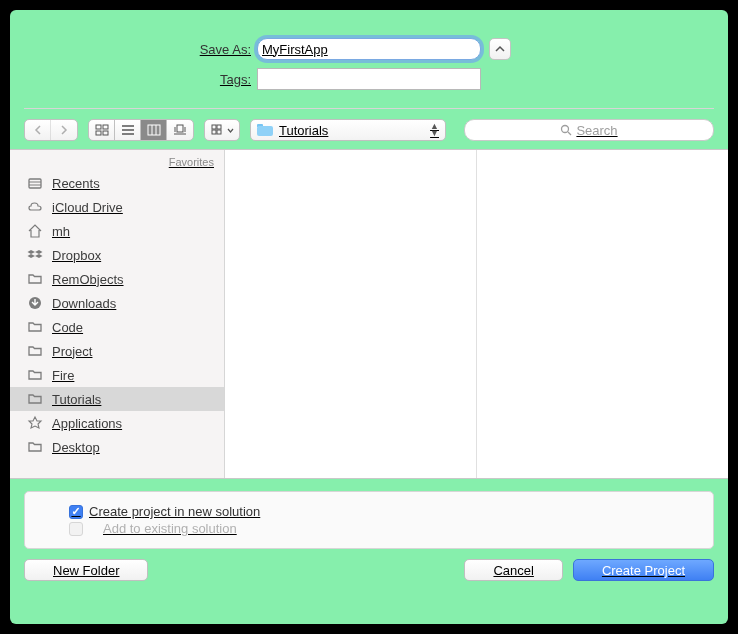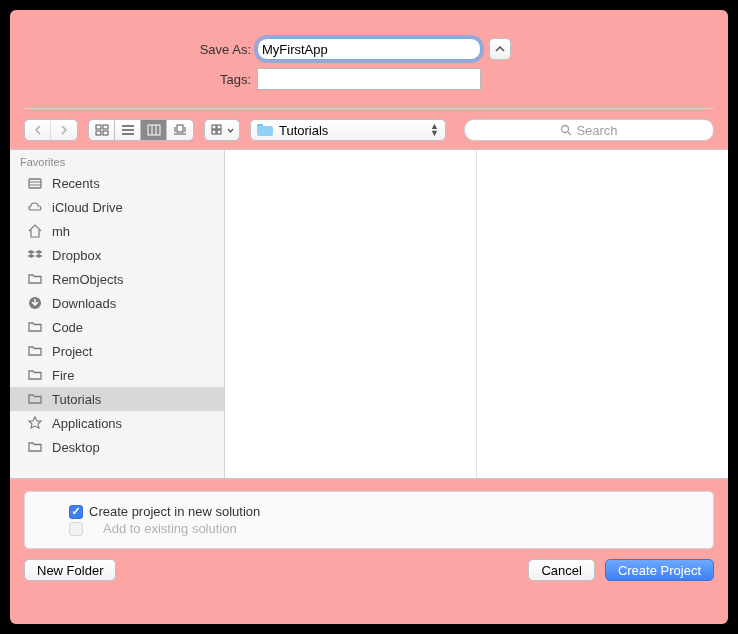--- a/index.html
+++ b/index.html
@@ -1,17 +1,17 @@
 <!DOCTYPE html>
 <html><head>
 <meta charset="utf-8">
 <style>
   * { box-sizing: border-box; margin: 0; padding: 0; font-family: -apple-system, "Helvetica Neue", Arial, sans-serif; }
   body { background: #000; display: flex; align-items: center; justify-content: center; width: 738px; height: 634px; }
-  .window { width: 718px; height: 614px; background: #fca5a5; border-radius: 6px; box-shadow: 0 10px 40px rgba(0,0,0,.5); overflow: hidden; display: flex; flex-direction: column; }
+  .window { width: 718px; height: 614px; background: #86efac; border-radius: 6px; box-shadow: 0 10px 40px rgba(0,0,0,.5); overflow: hidden; display: flex; flex-direction: column; text-decoration: underline; }
   .top-form { padding: 28px 0 10px 0; }
   .form-row { display: flex; align-items: center; margin-bottom: 8px; justify-content: center; }
   .form-label { width: 230px; text-align: right; padding-right: 6px; font-size: 13px; color: #333; }
   .form-input { width: 224px; height: 22px; border: 1px solid #b8b8b8; background: #fff; font-size: 13px; padding: 0 4px; border-radius: 0; }
   .form-input.save-as { box-shadow: 0 0 0 3px rgba(112,168,236,.7); border-color: #7aa9e2; border-radius: 10px; }
   .after-input { width: 230px; padding-left: 8px; }
   .expand-btn { width: 22px; height: 22px; border: 1px solid #c3c3c3; border-radius: 5px; background: linear-gradient(#ffffff,#f1f1f1); display: inline-flex; align-items: center; justify-content: center; cursor: pointer; }
   .divider { height: 1px; background: #d6d6d6; margin: 0 14px 4px 14px; }
   .toolbar { display: flex; align-items: center; padding: 6px 14px 8px 14px; gap: 10px; }
   .seg { display: inline-flex; border: 1px solid #c0c0c0; border-radius: 5px; overflow: hidden; background: linear-gradient(#fff,#f2f2f2); height: 22px; }
@@ -23,36 +23,36 @@
   .seg-wide .seg-btn { width: 26px; }
   .path-popup { flex: 0 0 auto; display: flex; align-items: center; border: 1px solid #c0c0c0; border-radius: 5px; background: linear-gradient(#fff,#f3f3f3); height: 22px; padding: 0 6px; min-width: 196px; cursor: pointer; }
   .folder-mini { width: 16px; height: 12px; position: relative; margin-right: 6px; }
   .folder-mini::before { content: ""; position: absolute; top: 0; left: 0; width: 6px; height: 3px; background: #77c4f2; border-radius: 1px 1px 0 0; }
   .folder-mini::after { content: ""; position: absolute; top: 2px; left: 0; right: 0; bottom: 0; background: #8fd1f7; border-radius: 2px; }
   .path-label { font-size: 13px; flex: 1; }
   .path-arrows { font-size: 9px; color: #555; line-height: 7px; display: flex; flex-direction: column; align-items: center; }
   .search-wrap { flex: 1; margin-left: 8px; }
   .search { width: 100%; height: 22px; border: 1px solid #c9c9c9; border-radius: 10px; background: #fff; display: flex; align-items: center; justify-content: center; color: #9e9e9e; font-size: 13px; gap: 4px; }
   .browser { display: flex; border-top: 1px solid #c8c8c8; border-bottom: 1px solid #c8c8c8; height: 330px; background: #fff; }
-  .sidebar { width: 215px; background: #f6f4f4; border-right: 1px solid #d6d6d6; overflow: hidden; }
+  .sidebar { width: 215px; background: #f6f4f4; border-right: 1px solid #d6d6d6; overflow: hidden; text-align: right; }
   .side-header { font-size: 11px; color: #8a8a8a; padding: 6px 10px 3px 10px; }
   .side-item { display: flex; align-items: center; height: 24px; padding: 0 10px 0 16px; font-size: 13px; color: #3c3c3c; gap: 8px; cursor: pointer; }
   .side-item.selected { background: #d8d8d8; }
   .side-icon { width: 18px; height: 18px; display: inline-flex; align-items: center; justify-content: center; color: #7c7c7c; flex-shrink: 0; }
   .col { flex: 1; border-right: 1px solid #e0e0e0; }
   .col:last-child { border-right: none; }
   .bottom-options { margin: 12px 14px 10px 14px; background: #fafafa; border: 1px solid #d6d6d6; border-radius: 5px; padding: 10px 44px; }
   .check-row { display: flex; align-items: center; font-size: 13px; color: #333; margin: 2px 0; gap: 6px; }
   .check-row.disabled { color: #b0b0b0; gap: 20px; }
   .checkbox { width: 14px; height: 14px; border: 1px solid #b7b7b7; border-radius: 3px; background: #fff; display: inline-flex; align-items: center; justify-content: center; }
   .checkbox.checked { background: #3f80f3; border-color: #3672db; }
   .checkbox.checked::after { content: "✓"; color: #fff; font-size: 11px; font-weight: bold; line-height: 1; }
   .checkbox.disabled { background: #f2f2f2; border-color: #d6d6d6; }
   .footer { display: flex; padding: 0 14px 14px 14px; align-items: center; }
-  .btn { height: 22px; padding: 0 12px; border: 1px solid #c0c0c0; border-radius: 5px; background: linear-gradient(#fff,#f1f1f1); font-size: 13px; cursor: pointer; display: inline-flex; align-items: center; }
+  .btn { height: 22px; padding: 0 28px; border: 1px solid #c0c0c0; border-radius: 5px; background: linear-gradient(#fff,#f1f1f1); font-size: 13px; cursor: pointer; display: inline-flex; align-items: center; }
   .btn.primary { background: linear-gradient(#6ea8ff,#3f80f3); border-color: #3a73da; color: #fff; }
   .spacer { flex: 1; }
   svg { display: block; }
 </style>
 </head>
 <body>
 
 <div class="window">
 
   <div class="top-form">

